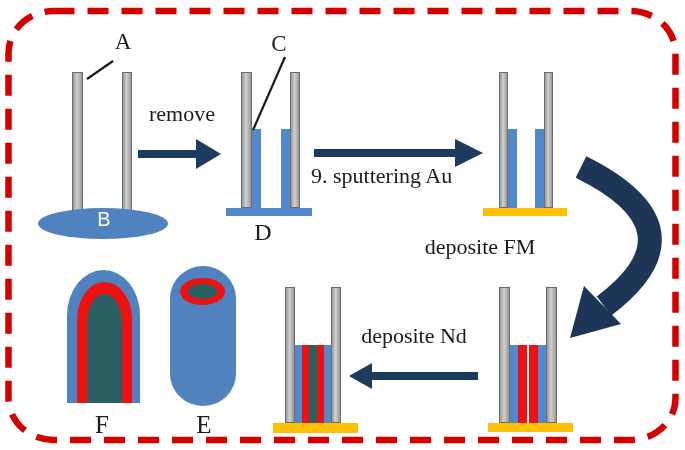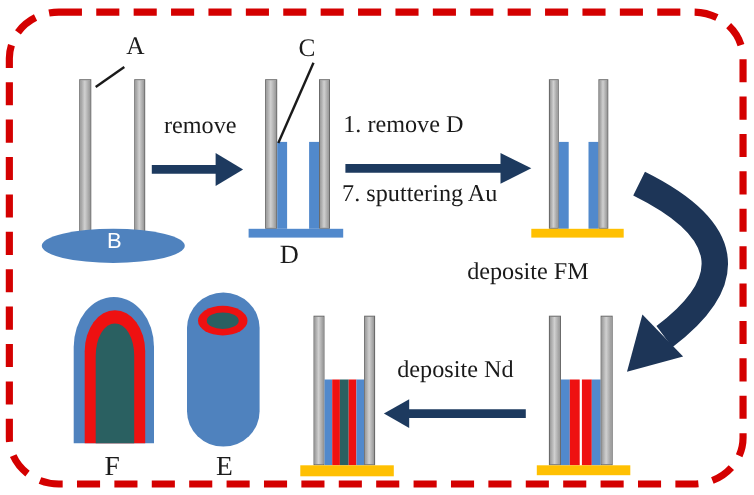--- a/index.html
+++ b/index.html
@@ -65,22 +65,21 @@
   <div class="abs" style="left:77px;top:282px;width:55px;height:121px;background:#ee1111;border-radius:28px 28px 0 0 / 38px 38px 0 0;"></div>
   <div class="abs" style="left:87px;top:294px;width:35px;height:109px;background:#2a6061;border-radius:18px 18px 0 0 / 30px 30px 0 0;"></div>
   <div class="lbl" style="left:88px;top:412px;width:28px;font-size:25px;">F</div>
 
   <div class="abs" style="left:170px;top:266px;width:66px;height:140px;background:#4f82be;border-radius:50% / 23%;"></div>
   <div class="abs" style="left:180px;top:278px;width:45px;height:27px;background:#ee1111;border-radius:50%;"></div>
   <div class="abs" style="left:188px;top:284px;width:29px;height:15px;background:#2a6061;border-radius:50%;"></div>
   <div class="lbl" style="left:190px;top:412px;width:28px;font-size:25px;">E</div>
 
   <div class="proc" style="left:145px;top:102px;width:74px;">remove</div>
-  <div class="proc" style="left:312px;top:101px;text-align:left;">1. remove D</div>
-  <div class="proc" style="left:311px;top:164px;text-align:left;">7. sputtering Au</div>
+  <div class="proc" style="left:311px;top:164px;text-align:left;">9. sputtering Au</div>
   <div class="proc" style="left:410px;top:235px;width:140px;">deposite FM</div>
   <div class="proc" style="left:348px;top:324px;width:132px;">deposite Nd</div>
 
   <svg width="685" height="450" viewBox="0 0 685 450">
     <rect x="8.5" y="11" width="667" height="429" rx="45" ry="42" fill="none" stroke="#d40000" stroke-width="6.5" stroke-dasharray="21 13"></rect>
     <line x1="113" y1="61" x2="87" y2="79" stroke="#1a1a1a" stroke-width="2.2"></line>
     <line x1="285" y1="57" x2="253" y2="130" stroke="#1a1a1a" stroke-width="2.2"></line>
 
     <g>
       <line x1="138" y1="154" x2="198" y2="154" stroke="#1d3a5f" stroke-width="8"></line>

